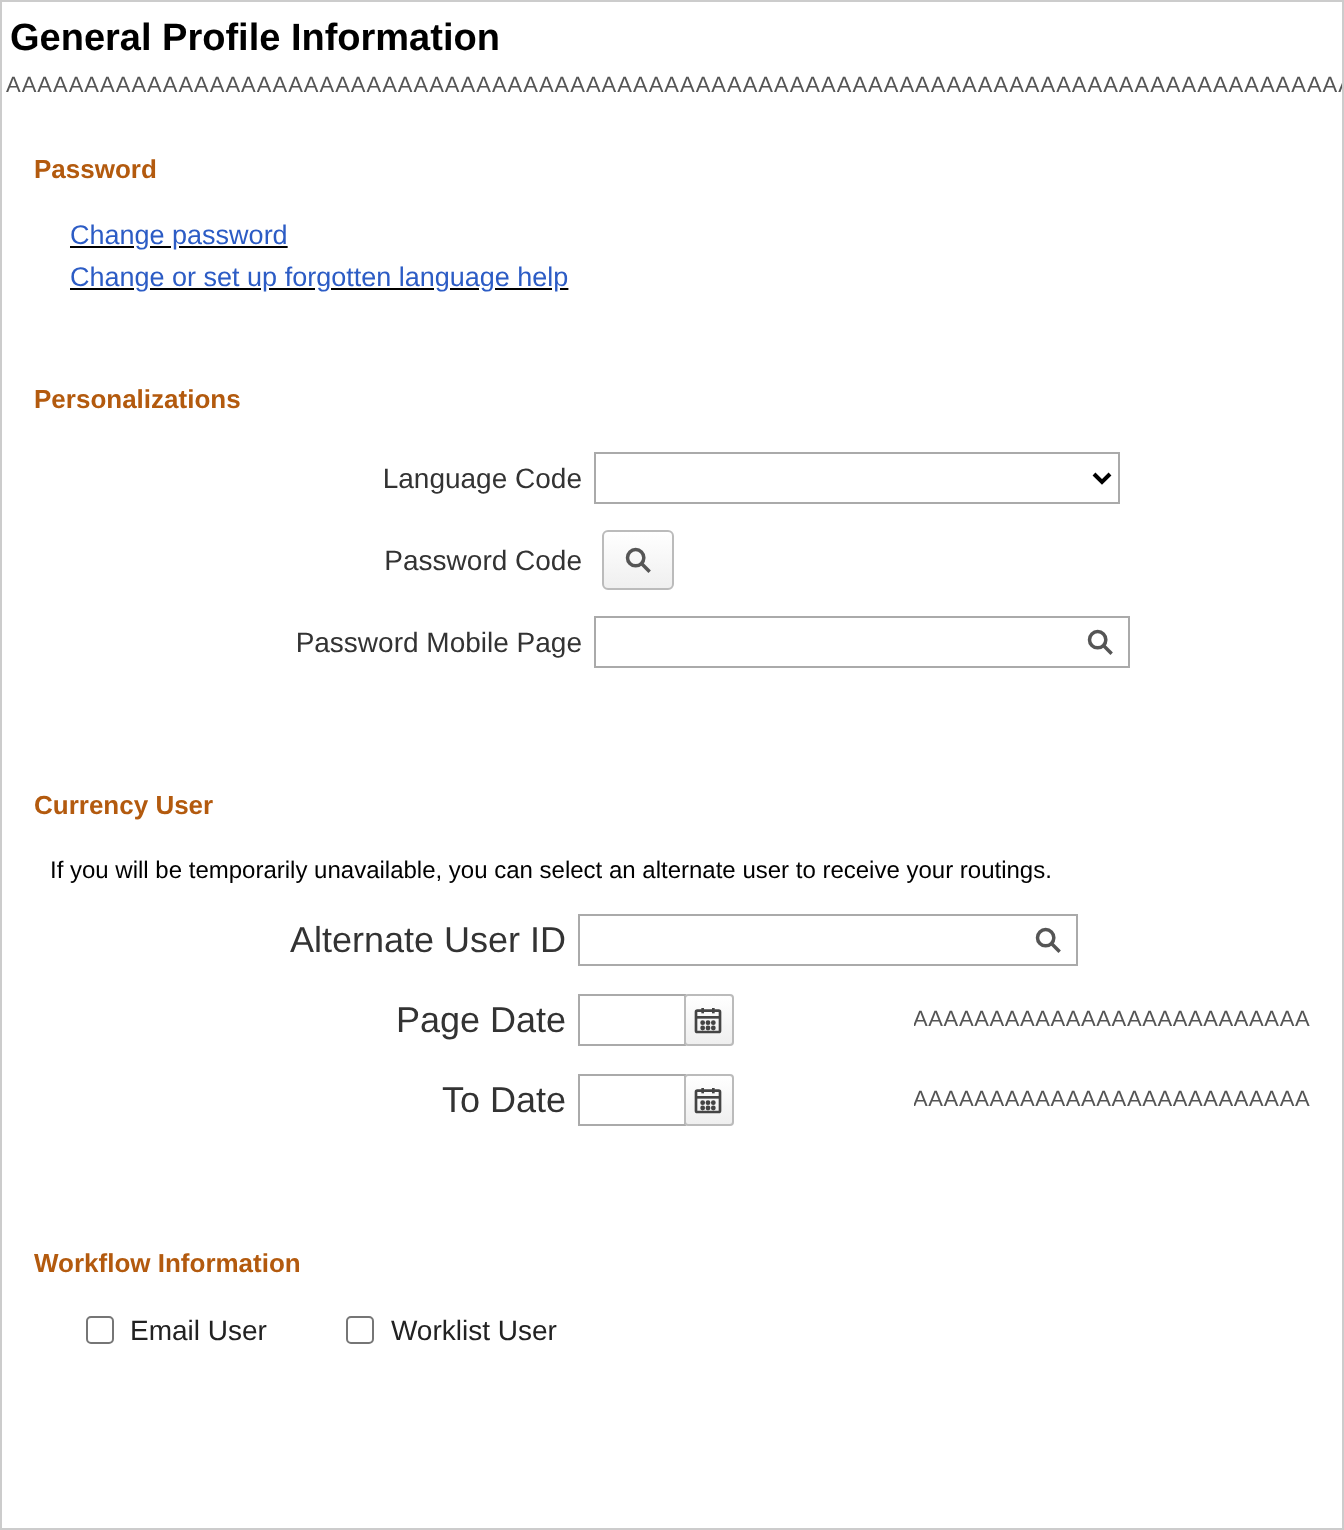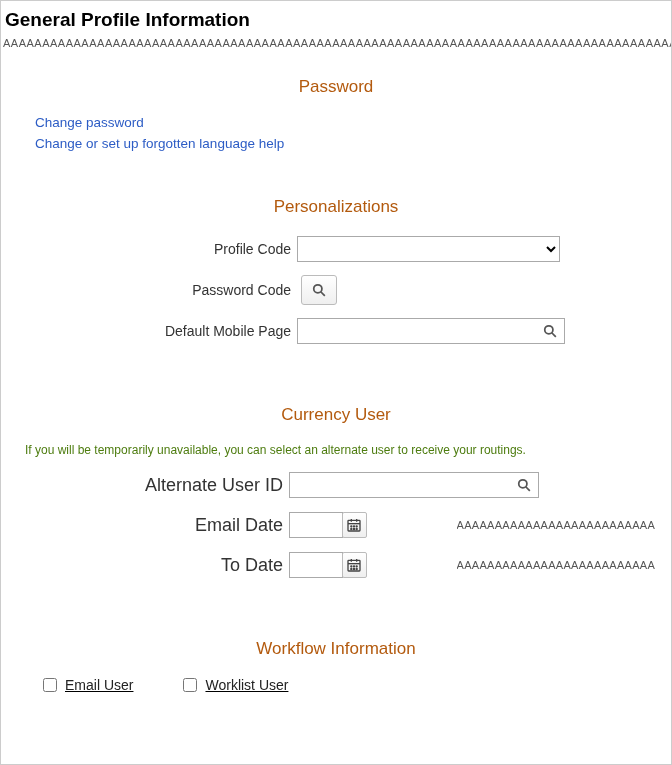--- a/index.html
+++ b/index.html
@@ -23,45 +23,45 @@
       letter-spacing: 0.5px;
       white-space: nowrap;
       overflow: hidden;
       padding: 0 2px 4px 2px;
     }
     .section {
       padding: 24px 16px 0 16px;
     }
     .section-header {
       color: #b35a0e;
-      font-size: 17px;
-      font-weight: normal;
+      font-size: 13px;
+      font-weight: bold;
       margin-bottom: 18px;
-      text-align: center;
     }
     .link-list {
       padding-left: 18px;
+      text-decoration: underline;
     }
     .link {
       display: block;
       color: #2c5cc5;
       font-size: 13.5px;
       text-decoration: none;
       margin-bottom: 6px;
       cursor: pointer;
     }
     .help-text {
       font-size: 12px;
       color: #444;
       margin-bottom: 8px;
       padding-left: 120px;
     }
     .help-text2 {
       font-size: 12px;
-      color: #4d7c0f;
+      color: #000000;
       margin-bottom: 14px;
       padding-left: 8px;
     }
     .form-row {
       display: flex;
       align-items: center;
       margin-bottom: 12px;
       min-height: 28px;
     }
     .form-label {
@@ -142,23 +142,22 @@
       font-size: 11px;
       color: #555;
       letter-spacing: 0.3px;
       margin-left: 90px;
       white-space: nowrap;
       overflow: hidden;
     }
     .checkbox-row {
       display: flex;
       align-items: center;
-      gap: 50px;
+      gap: 40px;
       padding-left: 26px;
-      text-decoration: underline;
     }
     .checkbox-item {
       display: inline-flex;
       align-items: center;
       gap: 8px;
     }
     .checkbox-item input[type=checkbox] {
       width: 14px;
       height: 14px;
       cursor: pointer;
@@ -180,40 +179,40 @@
   <div class="link-list">
     <a class="link">Change password</a>
     <a class="link">Change or set up forgotten language help</a>
   </div>
 </div>
 
 <div class="section" style="padding-top:40px">
   <div class="section-header">Personalizations</div>
 
   <div class="form-row">
-    <label class="form-label">Profile Code</label>
+    <label class="form-label">Language Code</label>
     <select class="form-select lang-select">
       <option></option>
     </select>
   </div>
 
   <div class="form-row">
     <label class="form-label">Password Code</label>
     <button class="lookup-btn">
       <span>
         <svg width="14" height="14" viewBox="0 0 24 24" fill="none" stroke="#555" stroke-width="3">
             <circle cx="10" cy="10" r="7"></circle>
             <line x1="15" y1="15" x2="22" y2="22"></line>
           </svg>
       </span>
     </button>
   </div>
 
   <div class="form-row">
-    <label class="form-label">Default Mobile Page</label>
+    <label class="form-label">Password Mobile Page</label>
     <div class="input-wrap">
       <input type="text" class="text-input text-input-wide" value="" style="">
       <span class="input-icon-right">
         <svg width="14" height="14" viewBox="0 0 24 24" fill="none" stroke="#555" stroke-width="3">
             <circle cx="10" cy="10" r="7"></circle>
             <line x1="15" y1="15" x2="22" y2="22"></line>
           </svg>
       </span>
     </div>
   </div>
@@ -230,21 +229,21 @@
       <span class="input-icon-right">
         <svg width="14" height="14" viewBox="0 0 24 24" fill="none" stroke="#555" stroke-width="3">
             <circle cx="10" cy="10" r="7"></circle>
             <line x1="15" y1="15" x2="22" y2="22"></line>
           </svg>
       </span>
     </div>
   </div>
 
   <div class="form-row">
-    <label class="form-label-narrow">Email Date</label>
+    <label class="form-label-narrow">Page Date</label>
     <input type="text" class="date-input" value="" style="">
     <button class="date-btn">
       <span>
         <svg width="16" height="16" viewBox="0 0 24 24" fill="none" stroke="#444" stroke-width="2">
             <rect x="3" y="5" width="18" height="16" rx="1"></rect>
             <line x1="3" y1="10" x2="21" y2="10"></line>
             <line x1="8" y1="3" x2="8" y2="7"></line>
             <line x1="16" y1="3" x2="16" y2="7"></line>
             <circle cx="8" cy="14" r="0.8" fill="#444"></circle>
             <circle cx="12" cy="14" r="0.8" fill="#444"></circle>

